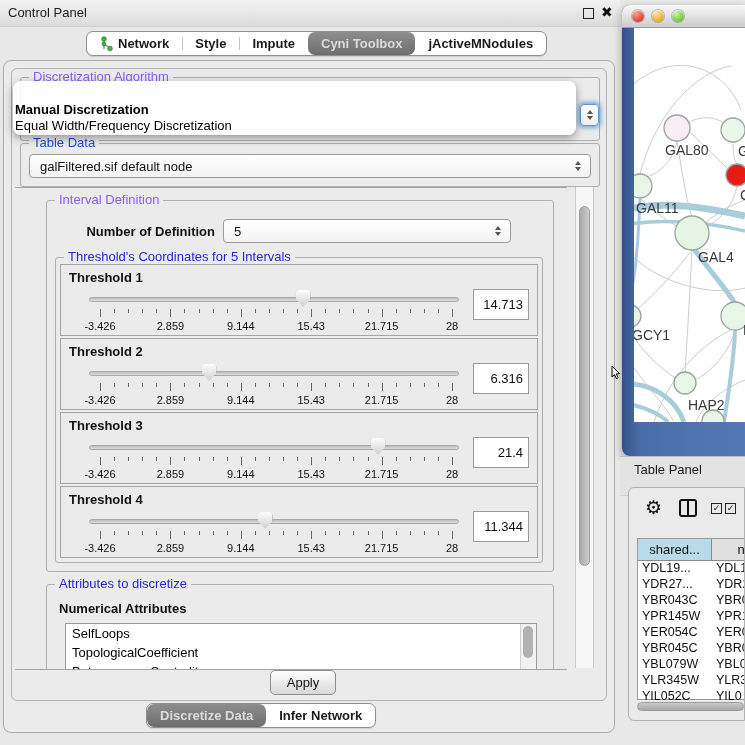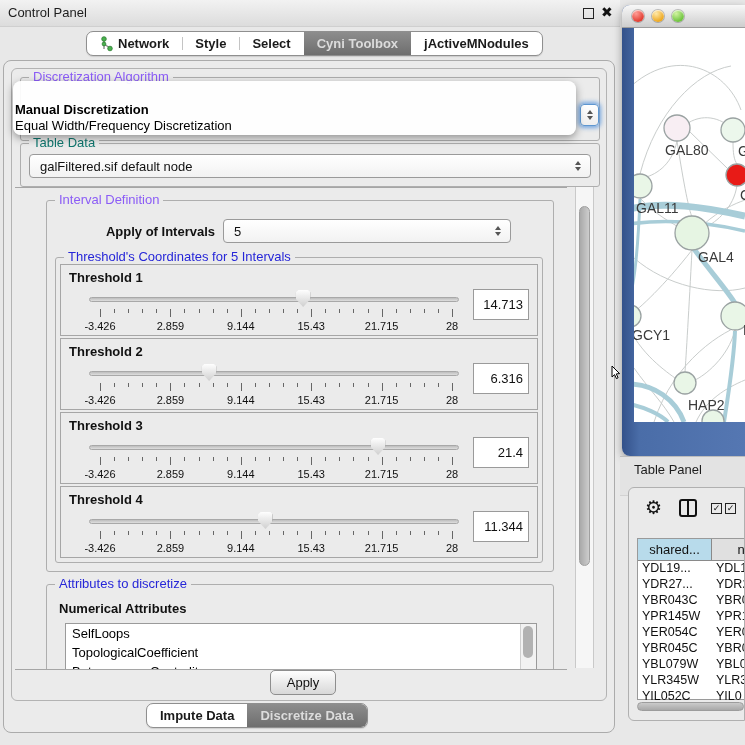--- a/index.html
+++ b/index.html
@@ -9,30 +9,30 @@
   .cp-titlebar{position:absolute;left:0;top:0;width:620px;height:26px;
     background:linear-gradient(#f2f2f2,#dcdcdc);border-bottom:1px solid #cfcfcf;}
   .cp-title{position:absolute;left:8px;top:5px;font-size:13px;color:#1c1c1c;}
   .float-ico{position:absolute;left:583px;top:8px;width:9px;height:9px;border:1.6px solid #222;background:transparent;}
   .close-ico{position:absolute;left:601px;top:4px;font-size:14px;font-weight:bold;color:#111;}
   
   .seg-tabs{position:absolute;display:flex;height:25px;background:#fff;border:1px solid #8f8f8f;
     border-radius:7px;overflow:hidden;box-sizing:border-box;box-shadow:0 1px 1px rgba(0,0,0,.12);}
   .seg{padding:0 13px;display:flex;align-items:center;gap:5px;font-size:13px;font-weight:bold;color:#1a1a1a;position:relative;white-space:nowrap;}
   .seg:not(:first-child)::before{content:'';position:absolute;left:0;top:5px;bottom:5px;width:1px;background:#c4c4c4;}
-  .seg.selected{background:linear-gradient(#8d8d8d,#6e6e6e);color:#dcdcdc;}
+  .seg.selected{background:linear-gradient(#8d8d8d,#6e6e6e);color:#dcdcdc;border-radius:7px;}
   .seg.selected::before,.seg.selected + .seg::before{display:none;}
   
   .outer-panel{position:absolute;left:3px;top:60px;width:612px;height:673px;background:#ebebeb;
     border:1px solid #ababab;border-radius:8px;box-sizing:border-box;}
   .inner-panel{position:absolute;left:11px;top:68px;width:596px;height:633px;background:#ebebeb;
     border:1px solid #b3b3b3;border-radius:6px;box-sizing:border-box;}
   .group{position:absolute;border:1px solid #aeaeae;border-radius:3px;box-sizing:border-box;}
   .group-title{position:absolute;top:-9px;left:8px;background:#ebebeb;padding:0 4px;font-size:13px;white-space:nowrap;}
-  .t-green{color:#8b5cf6;} .t-blue{color:#2626d8;} .t-dark{color:#0f766e;}
+  .t-green{color:#8b5cf6;} .t-blue{color:#2626d8;} .t-dark{color:#1d4ed8;}
   
   .combo{position:absolute;display:flex;align-items:center;background:linear-gradient(#ffffff,#f2f2f2);
     border:1px solid #9a9a9a;border-radius:4px;box-sizing:border-box;height:24px;padding-left:10px;color:#111;}
   .combo .spacer{flex:1;}
   .stepper{width:16px;display:flex;flex-direction:column;align-items:center;justify-content:center;gap:2px;margin-right:4px;}
   .stepper i{display:block;width:0;height:0;border-left:3.5px solid transparent;border-right:3.5px solid transparent;}
   .stepper .up{border-bottom:4.5px solid #555;} .stepper .down{border-top:4.5px solid #555;}
   .focus-stepper{position:absolute;left:568px;top:35px;width:19px;height:22px;background:linear-gradient(#fff,#eee);
     border:1px solid #5f97d0;border-radius:4px;box-shadow:0 0 4px 2px rgba(90,150,220,.8);box-sizing:border-box;
     display:flex;flex-direction:column;align-items:center;justify-content:center;gap:2px;}
@@ -131,21 +131,21 @@
         <circle cx="4" cy="3" r="2.3" fill="#49b24e" stroke="#2e7d33" stroke-width="0.8"></circle>
         <circle cx="4" cy="8" r="1.9" fill="#49b24e" stroke="#2e7d33" stroke-width="0.8"></circle>
         <circle cx="10" cy="12.5" r="2.3" fill="#49b24e" stroke="#2e7d33" stroke-width="0.8"></circle>
       </svg>
       <span>Network</span>
     </div>
     <div class="seg">
         <span>Style</span>
       </div>
     <div class="seg">
-        <span>Select</span>
+        <span>Impute</span>
       </div>
     <div class="seg selected">
         <span>Cyni Toolbox</span>
       </div>
     <div class="seg">
         <span>jActiveMNodules</span>
       </div>
   </div>
 
   <div class="outer-panel"></div>
@@ -170,21 +170,21 @@
             <i class="down"></i>
           </span>
       </div>
     </div>
 
     <div class="scroll-viewport">
 
       <div class="group" style="left:31px;top:12px;width:508px;height:372px;">
         <span class="group-title t-green">Interval Definition</span>
         <div class="num-row">
-          <span class="num-label">Apply of Intervals</span>
+          <span class="num-label">Number of Definition</span>
           <div class="combo" style="position:relative;left:8px;top:0;width:288px;">
             <span>5</span>
             <span class="spacer"></span>
             <span class="stepper">
                 <i class="up"></i>
                 <i class="down"></i>
               </span>
           </div>
         </div>
 
@@ -412,25 +412,25 @@
 
     <button class="apply-btn">Apply</button>
   </div>
 
   <div class="algo-popup">
     <div class="popup-item b">Manual Discretization</div>
     <div class="popup-item r">Equal Width/Frequency Discretization</div>
   </div>
 
   <div class="seg-tabs" style="left:146px;top:703px;">
-    <div class="seg">
-        <span>Impute Data</span>
-      </div>
     <div class="seg selected">
         <span>Discretize Data</span>
+      </div>
+    <div class="seg">
+        <span>Infer Network</span>
       </div>
   </div>
 
   <svg class="cursor" width="10" height="14" viewBox="0 0 10 14">
     <polygon points="1,0 1,11 3.6,8.6 5.4,12.6 7.1,11.8 5.3,7.9 8.6,7.6" fill="#fff" stroke="#000" stroke-width="1"></polygon>
   </svg>
 
   <div class="net-window">
     <div class="net-titlebar">
       <span class="light red"></span>

